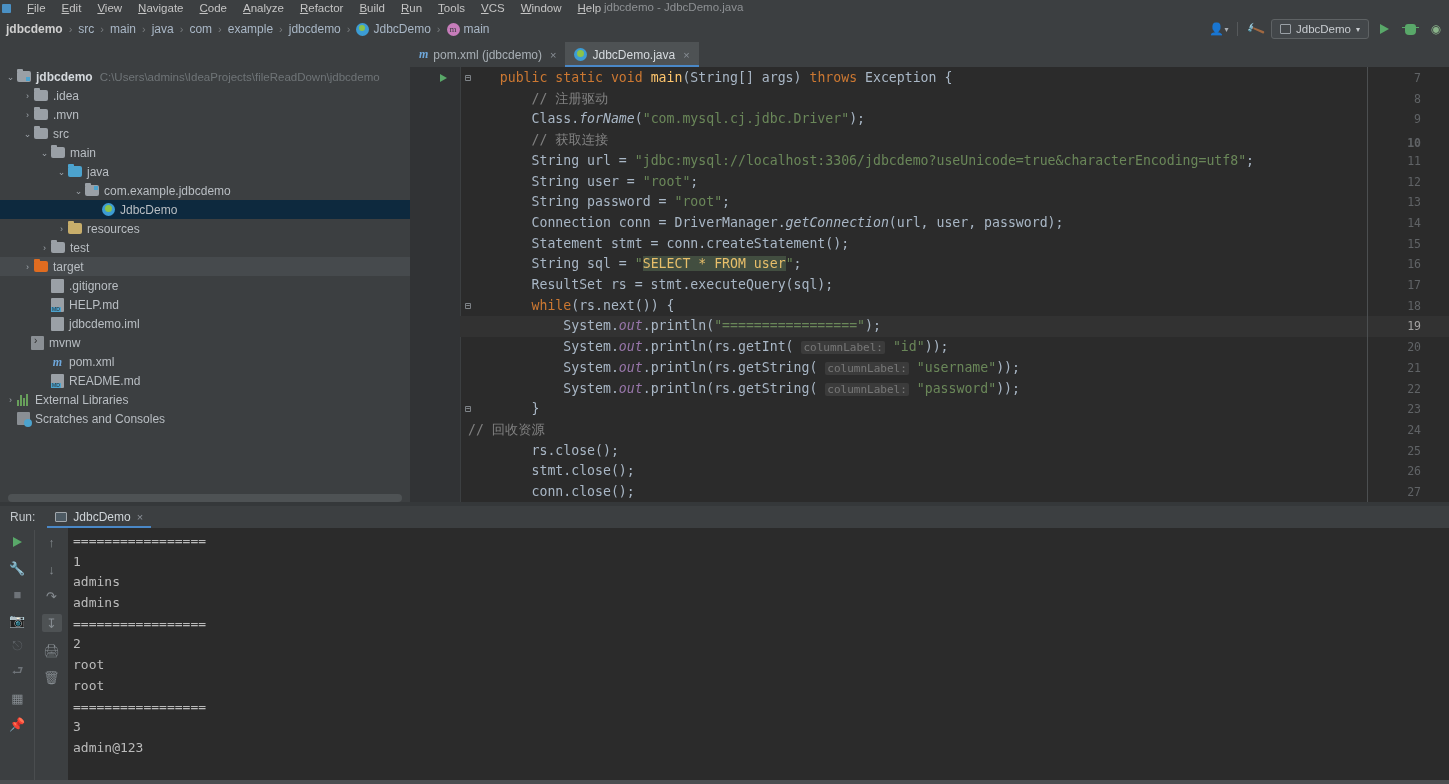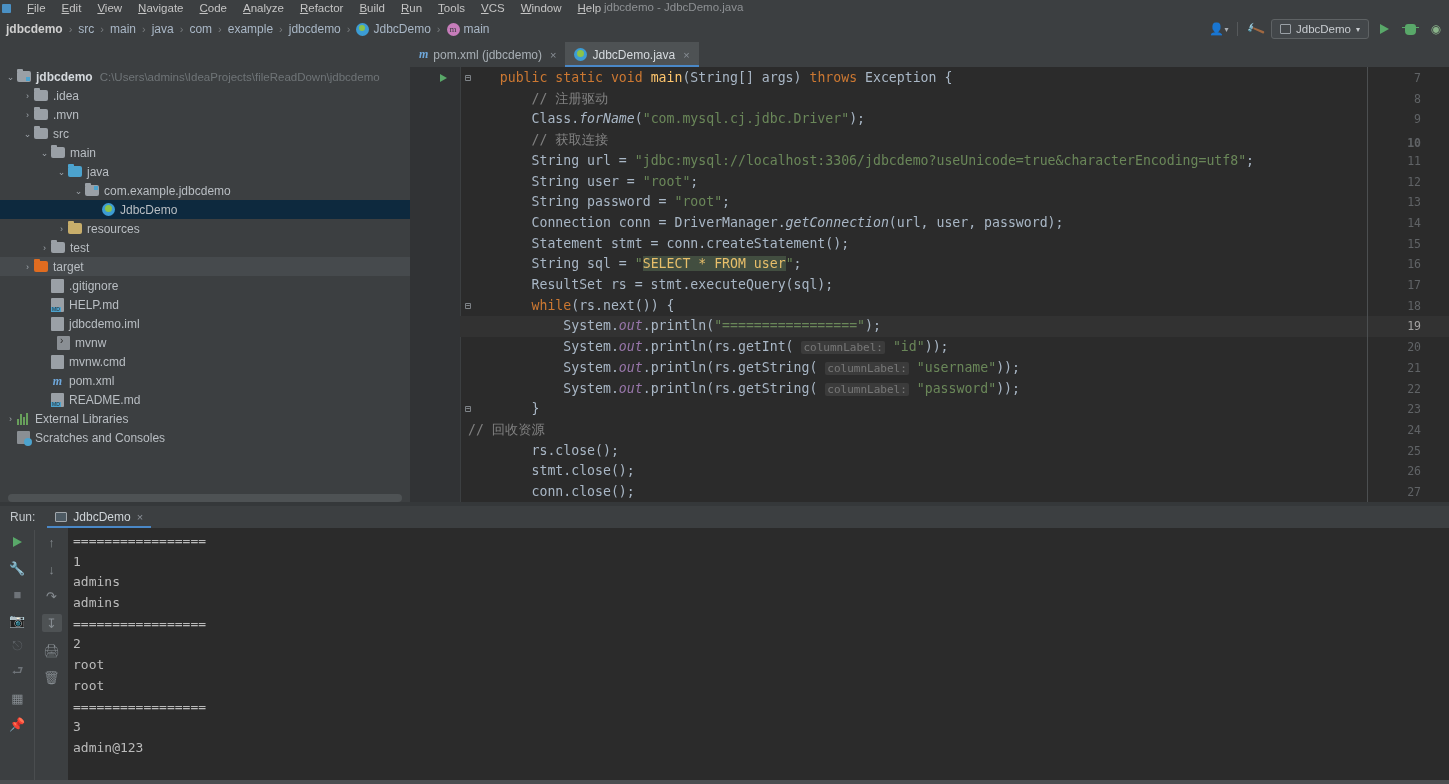--- a/index.html
+++ b/index.html
@@ -367,29 +367,24 @@
         <div class="node" style="padding-left: 38px;">
           <span class="arr"></span>
           <span class="fico md"></span>
           <span class="lbl">HELP.md</span>
         </div>
         <div class="node" style="padding-left: 38px;">
           <span class="arr"></span>
           <span class="fico"></span>
           <span class="lbl">jdbcdemo.iml</span>
         </div>
-        <div class="node" style="padding-left: 44px;">
+        <div class="node" style="padding-left: 18px;">
           <span class="arr"></span>
           <span class="fico sh"></span>
           <span class="lbl">mvnw</span>
-        </div>
-        <div class="node" style="padding-left: 38px;">
-          <span class="arr"></span>
-          <span class="fico"></span>
-          <span class="lbl">mvnw.cmd</span>
         </div>
         <div class="node" style="padding-left: 38px;">
           <span class="arr"></span>
           <span class="fico xmlm">m</span>
           <span class="lbl">pom.xml</span>
         </div>
         <div class="node" style="padding-left: 38px;">
           <span class="arr"></span>
           <span class="fico md"></span>
           <span class="lbl">README.md</span>

